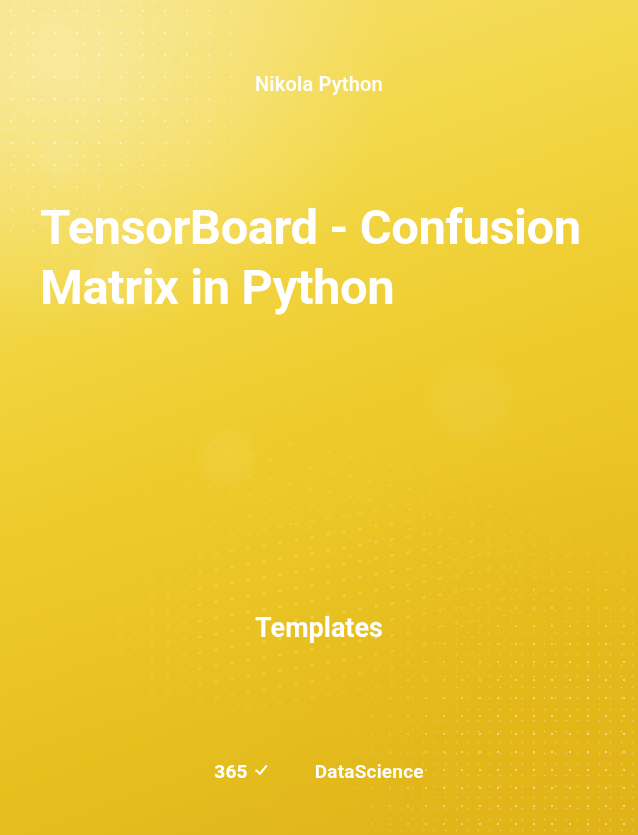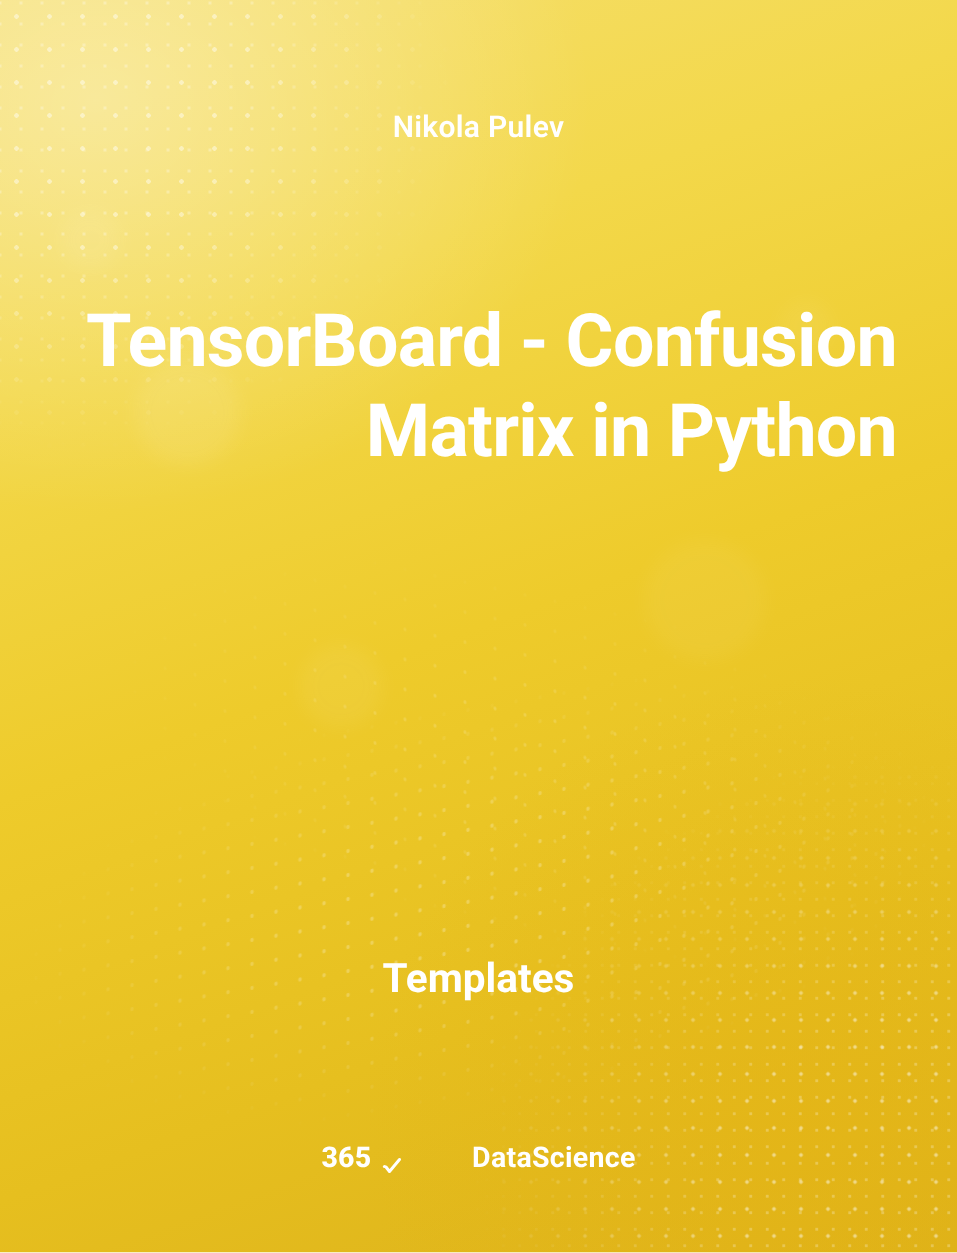--- a/index.html
+++ b/index.html
@@ -94,42 +94,41 @@
     text-align: center;
     font-size: 20px;
     font-weight: 600;
     letter-spacing: 0.2px;
   }
   .title {
     position: absolute;
     top: 198px;
     width: 100%;
     padding: 0 40px;
-    text-align: right;
+    text-align: left;
     font-size: 49px;
     line-height: 1.22;
     font-weight: 700;
     letter-spacing: -0.5px;
   }
   .subtitle {
     position: absolute;
     top: 612px;
     width: 100%;
     text-align: center;
     font-size: 27px;
     font-weight: 700;
-    margin-top: 24px;
   }
   .brand {
     position: absolute;
     bottom: 52px;
     width: 100%;
     display: flex;
     justify-content: center;
-    align-items: flex-end;
+    align-items: flex-start;
     gap: 4px;
     font-size: 19px;
     font-weight: 700;
     letter-spacing: 0.2px;
   }
   .brand .n365 { font-weight: 800; }
   .brand .check {
     margin: 0 2px 0 1px;
     display: inline-flex;
     transform: translateY(2px);
@@ -145,21 +144,21 @@
   <div class="dots-b"></div>
   <div class="dots-c"></div>
   <div class="dots-d"></div>
 
   <div class="blob b1"></div>
   <div class="blob b2"></div>
   <div class="blob b3"></div>
   <div class="blob b4"></div>
   <div class="blob b5"></div>
 
-  <div class="author">Nikola Pulev</div>
+  <div class="author">Nikola Python</div>
 
   <div class="title">TensorBoard - Confusion Matrix in Python</div>
 
   <div class="subtitle">Templates</div>
 
   <div class="brand">
     <span class="n365">365</span>
     <span class="check">
       <svg width="16" height="16" viewBox="0 0 24 24" fill="none" stroke="#ffffff" stroke-width="3" stroke-linecap="round" stroke-linejoin="round">
         <circle cx="5" cy="13" r="1.6" fill="#ffffff" stroke="none"></circle>

